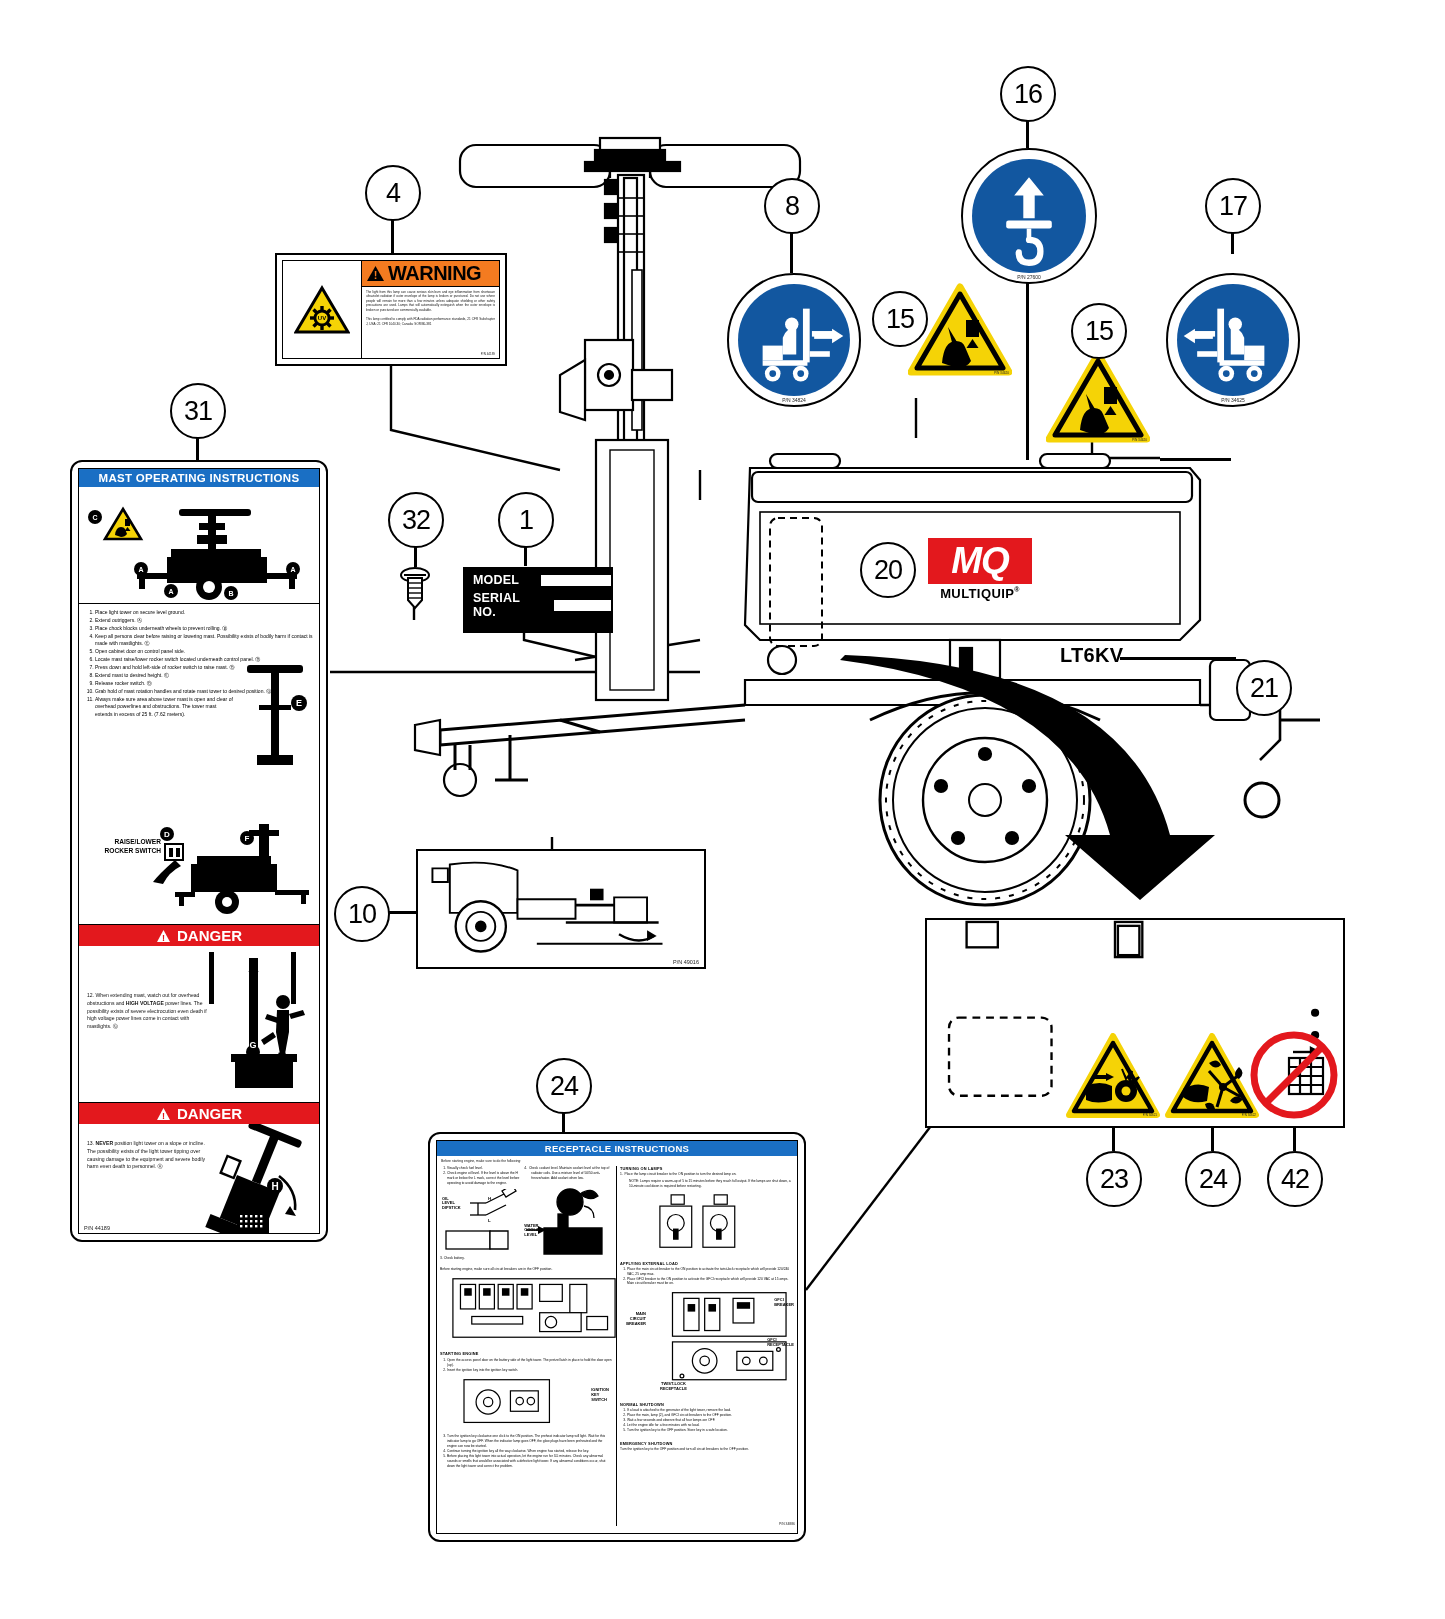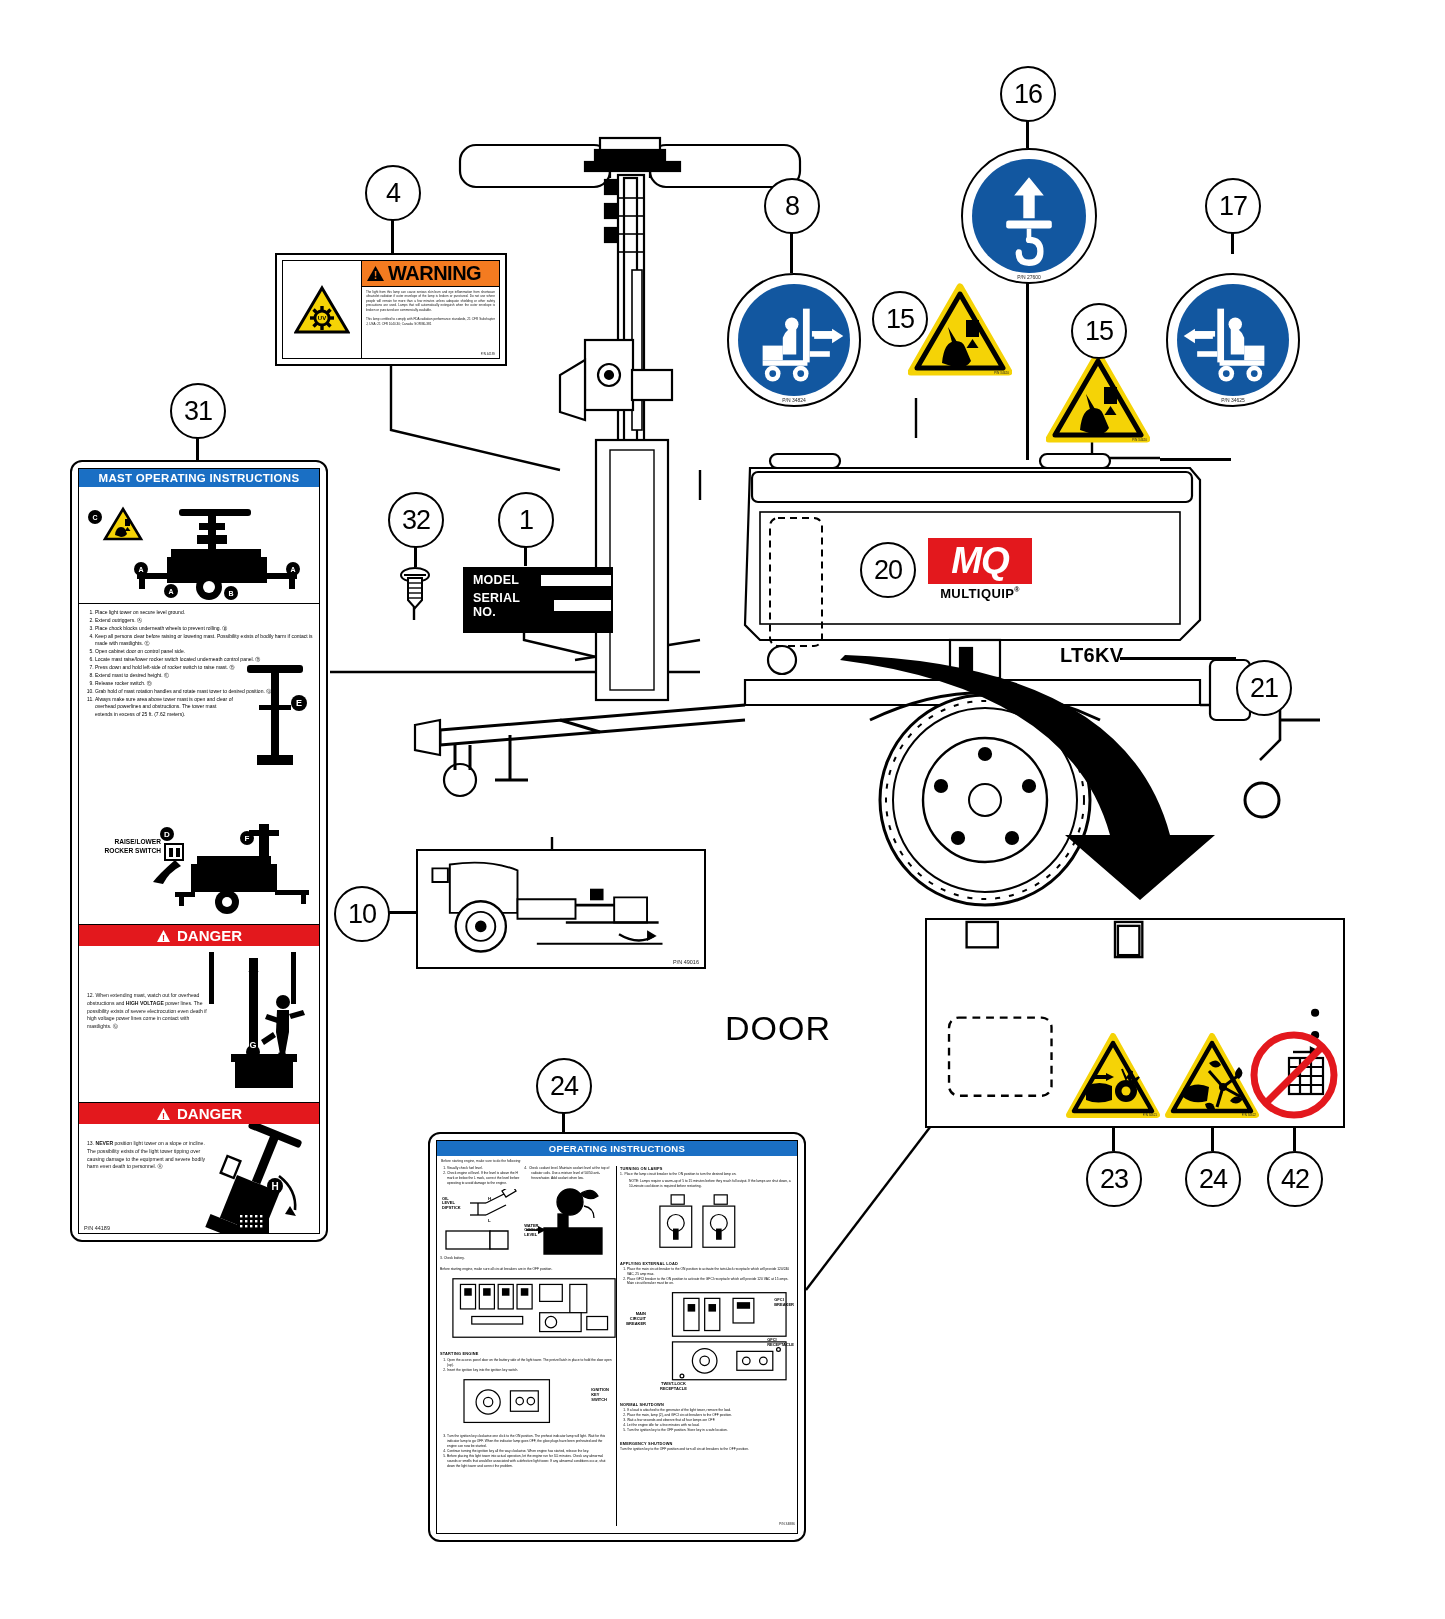--- a/index.html
+++ b/index.html
@@ -404,21 +404,20 @@
     </g>
   </svg>
   <div class="tiny-pn" style="position:absolute;right:5px;bottom:2px;font-size:5.5px;">P/N 49016</div>
 </div>
 
 <svg class="abs" style="left:820px;top:650px;width:400px;height:260px;z-index:30;">
   <path d="M20 10 Q250 40 290 185 L245 185 L320 250 L395 185 L350 185 Q305 15 25 5 Z" fill="#000"></path>
 </svg>
 
 <div class="abs doorlabel" style="left:648px;top:1008px;width:260px;text-align:center;z-index:18;">
-  <div>DOOR</div>
 </div>
 
 <div class="abs" style="left:925px;top:918px;width:420px;height:210px;border:2.5px solid #000;background:#fff;z-index:14;box-sizing:border-box;">
   <svg viewBox="0 0 420 210" width="415" height="205">
     <g fill="none" stroke="#000" stroke-width="2.4">
       <rect x="38" y="2" width="32" height="26" fill="#fff"></rect>
       <rect x="190" y="2" width="28" height="36" fill="#fff"></rect>
       <rect x="193" y="6" width="22" height="30" fill="#fff"></rect>
       <rect x="20" y="100" width="105" height="80" rx="10" stroke-dasharray="8 6" stroke-width="2.4"></rect>
       <circle cx="395" cy="95" r="3" fill="#000"></circle>
@@ -685,21 +684,21 @@
       </svg>
     </div>
 
     <div class="tiny-pn" style="position:absolute;left:5px;bottom:2px;font-size:5.5px;">P/N 44189</div>
   </div>
 </div>
 
 <div class="placard" style="left:428px;top:1132px;width:378px;height:410px;">
   <div style="position:absolute;inset:6px;border:1px solid #000;overflow:hidden;">
     <div class="bluebar" style="height:15px;line-height:15px;font-size:9.5px;">
-      <span>OPERATING INSTRUCTIONS</span>
+      <span>RECEPTACLE INSTRUCTIONS</span>
     </div>
 
     <div class="micro2" style="margin:3px 0 2px 4px;font-size:3.4px;">Before starting engine, make sure to do the following:</div>
 
     <div style="display:flex;height:360px;">
 
       <div style="width:50%;border-right:1px solid #000;position:relative;padding:0 3px;box-sizing:border-box;">
         <div style="display:flex;gap:3px;">
           <div style="width:47%;">
             <ol class="opcol" style="margin:0 0 0 7px;padding:0;">

